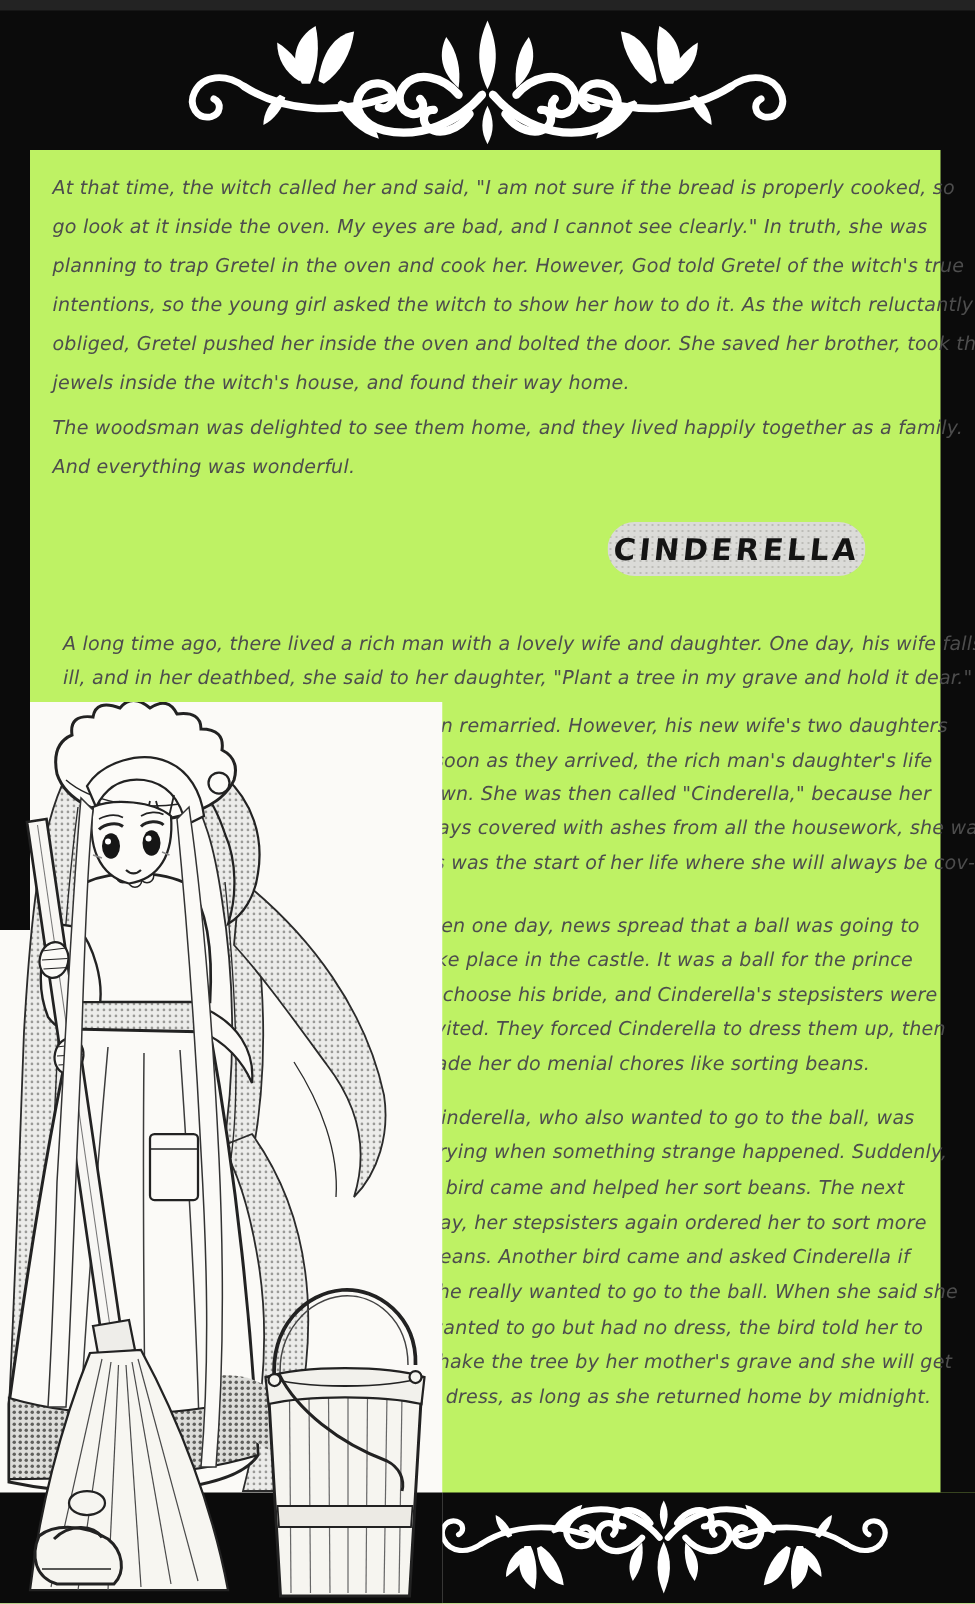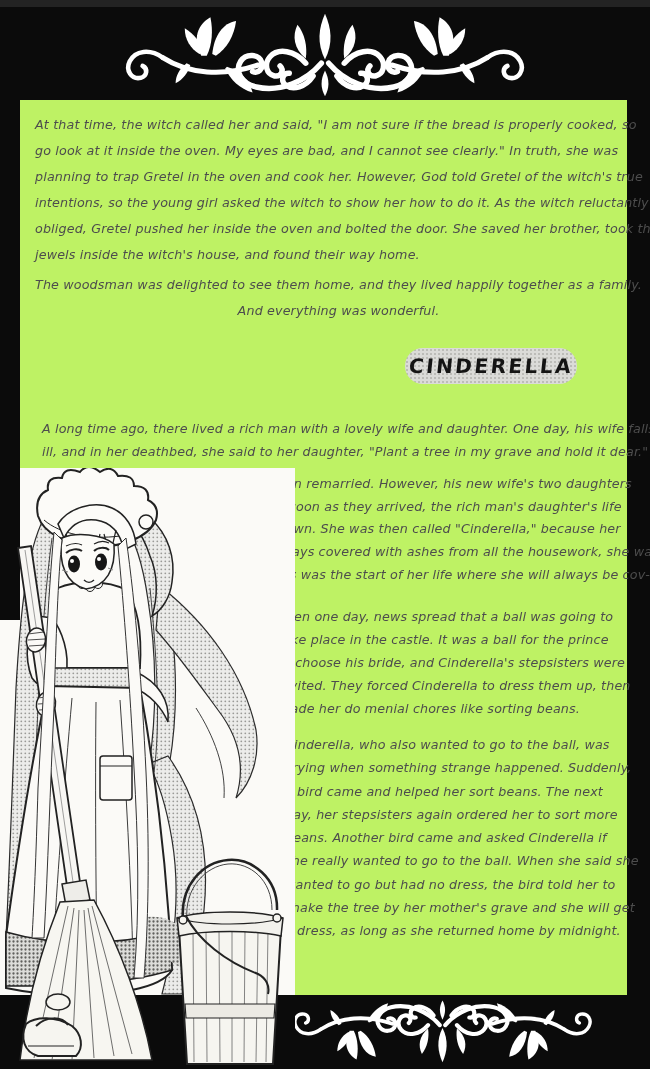--- a/index.html
+++ b/index.html
@@ -23,21 +23,21 @@
   
   .para{
     position:absolute;
     font-style:italic;
     font-size:12.7px;
     color:#4d4d4d;
     letter-spacing:0.15px;
     white-space:nowrap;
   }
   .p1{left:35px;top:112px;line-height:26px;}
-  .p2{left:35px;top:272px;line-height:26px;text-align:center;}
+  .p2{left:35px;top:272px;line-height:26px;}
   .p3{left:42px;top:417px;line-height:23px;}
   .p4{left:183px;top:473px;line-height:22.7px;}
   .p5{left:278px;top:605px;line-height:23px;}
   .p6{left:285px;top:733px;line-height:23.3px;}
   
   .badge{
     position:absolute;left:405px;top:348px;width:172px;height:36px;
     background-color:#dbdbd8;
     background-image:radial-gradient(#bcbcb8 0.9px, rgba(0,0,0,0) 1px);
     background-size:4px 4px;

